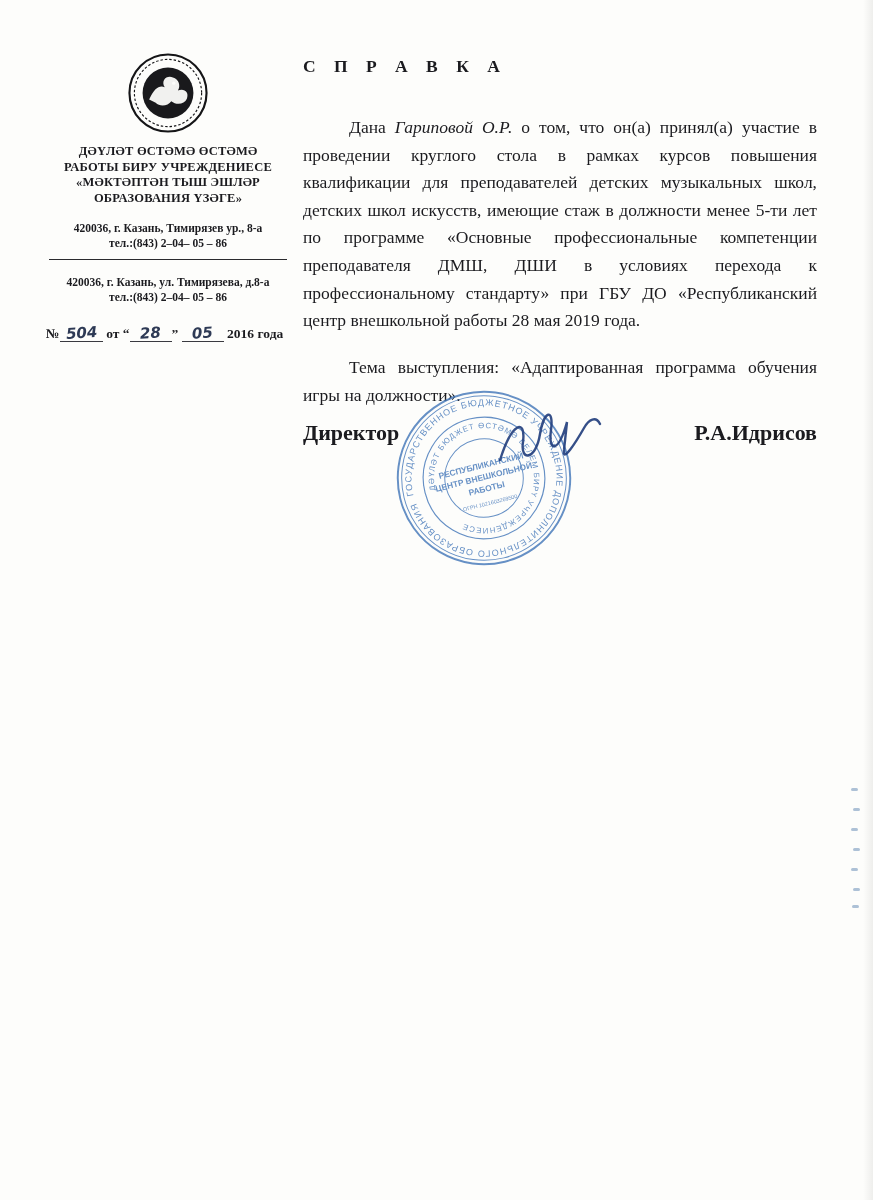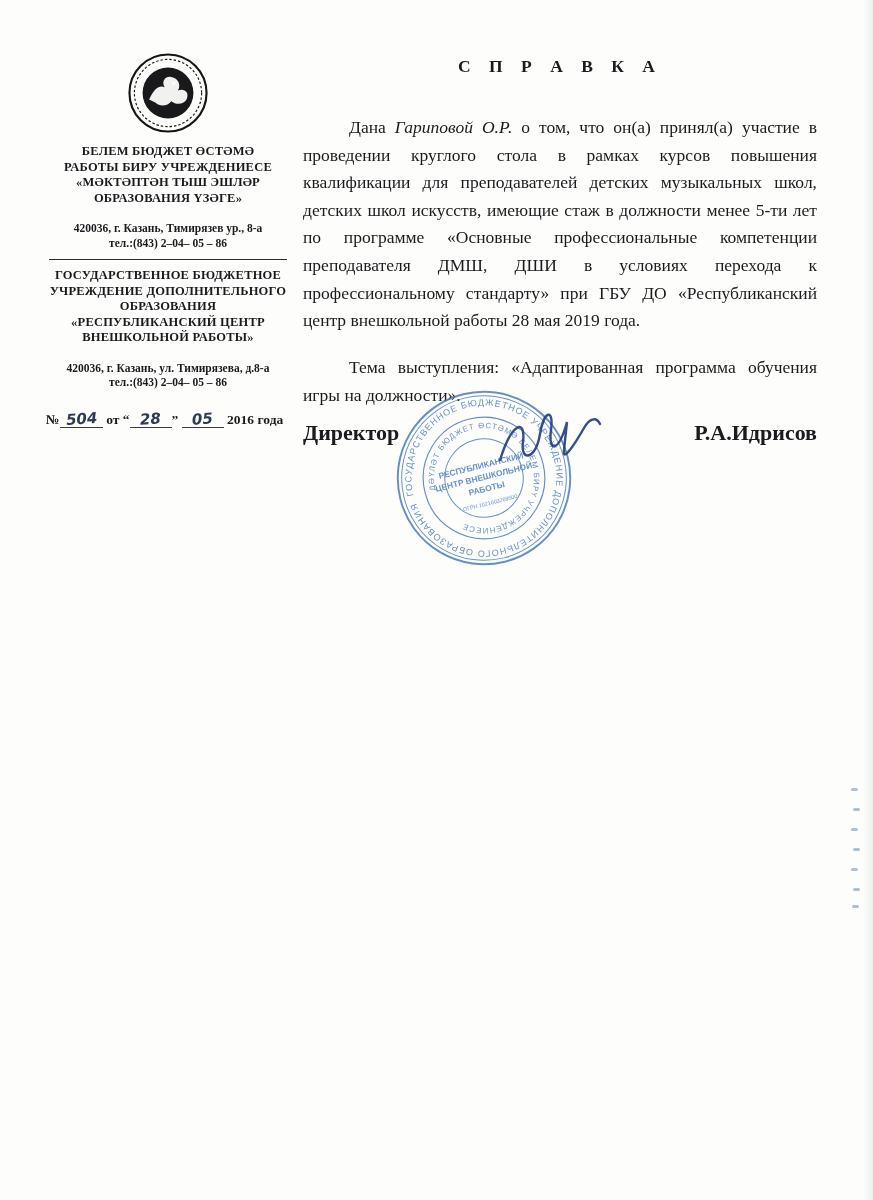--- a/index.html
+++ b/index.html
@@ -42,21 +42,21 @@
   }
   .blank{
     display:inline-block;border-bottom:1.2px solid #3a3a40;
     padding:0 6px;min-width:30px;text-align:center;line-height:14px;
   }
 
   
   .doc{position:absolute;left:303px;top:0;width:514px;}
   .doc-title{
     position:absolute;left:0;top:56px;width:100%;
-    text-align:center;font-weight:bold;font-size:17.5px;letter-spacing:7px;
+    text-align:left;font-weight:bold;font-size:17.5px;letter-spacing:7px;
   }
   .para{
     position:absolute;left:0;width:514px;
     font-size:17.5px;line-height:27.6px;text-align:justify;text-indent:46px;margin-top:24px;
   }
   .para-1{top:90px;}
   .para-2{top:330px;}
   .sig-row{
     position:absolute;left:0;top:420px;width:514px;
     font-size:22px;font-weight:bold;
@@ -90,39 +90,32 @@
 
     <svg class="emblem" viewBox="0 0 100 104" aria-hidden="true">
       <circle cx="50" cy="52" r="47" fill="none" stroke="#151517" stroke-width="2.6"></circle>
       <circle cx="50" cy="52" r="41" fill="none" stroke="#151517" stroke-width="1.4" stroke-dasharray="3 2.4"></circle>
       <circle cx="50" cy="52" r="31" fill="#19191c"></circle>
       <path d="M27,60 C33,46 40,42 46,45 C41,37 48,30 56,33 C63,35 66,43 62,49 C70,46 76,51 73,59 C70,66 60,67 54,62 C50,68 40,69 35,64 Z" fill="#fdfdfb" opacity="0.95"></path>
       <circle cx="57" cy="40" r="2" fill="#fdfdfb"></circle>
     </svg>
 
     <div class="org-lines">
-      <div>БЕЛЕМ БЮДЖЕТ ӨСТӘМӘ</div>
+      <div>ДӘҮЛӘТ ӨСТӘМӘ ӨСТӘМӘ</div>
       <div>РАБОТЫ БИРУ УЧРЕЖДЕНИЕСЕ</div>
       <div>«МӘКТӘПТӘН ТЫШ ЭШЛӘР</div>
       <div>ОБРАЗОВАНИЯ ҮЗӘГЕ»</div>
     </div>
     <div class="addr-lines">
       <div>420036,  г. Казань, Тимирязев ур., 8-а</div>
       <div>тел.:(843)  2–04– 05 – 86</div>
     </div>
 
     <hr class="lh-divider">
 
-    <div class="org-lines">
-      <div>ГОСУДАРСТВЕННОЕ БЮДЖЕТНОЕ</div>
-      <div>УЧРЕЖДЕНИЕ ДОПОЛНИТЕЛЬНОГО</div>
-      <div>ОБРАЗОВАНИЯ</div>
-      <div>«РЕСПУБЛИКАНСКИЙ  ЦЕНТР</div>
-      <div>ВНЕШКОЛЬНОЙ  РАБОТЫ»</div>
-    </div>
     <div class="addr-lines">
       <div>420036, г. Казань, ул. Тимирязева, д.8-а</div>
       <div>тел.:(843)  2–04– 05 – 86</div>
     </div>
 
     <div class="ref-line">
       <span>№</span><span class="blank"><span class="hand">504</span></span>
       <span>от</span>
       <span>“</span><span class="blank"><span class="hand">28</span></span><span>”</span>
       <span class="blank"><span class="hand">05</span></span>

